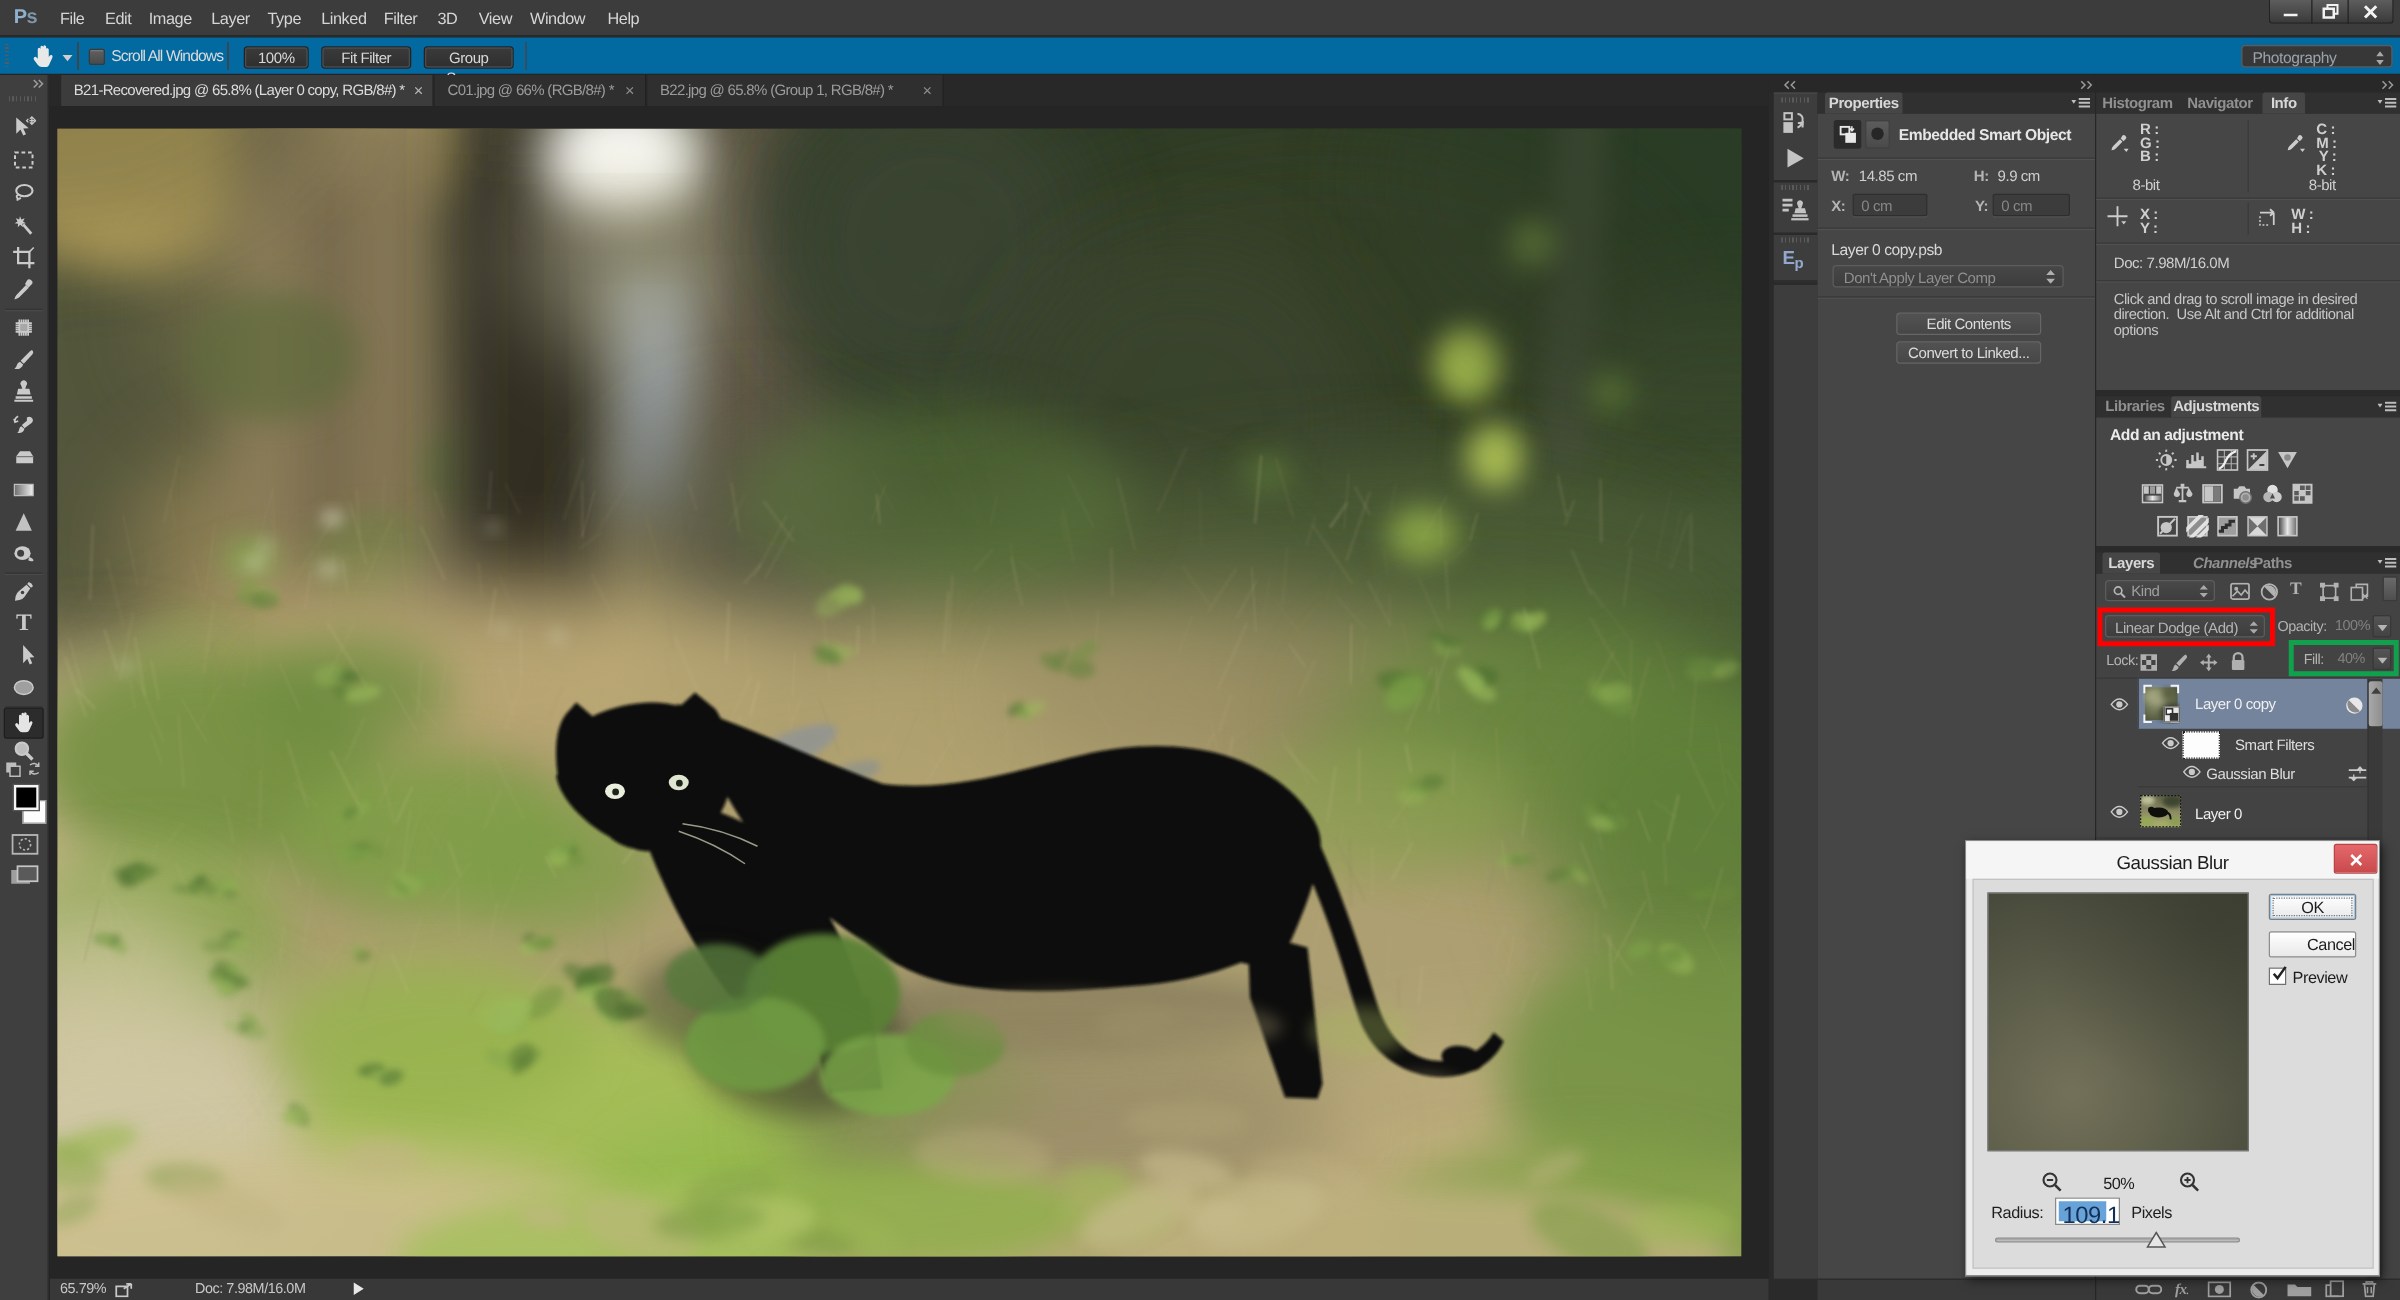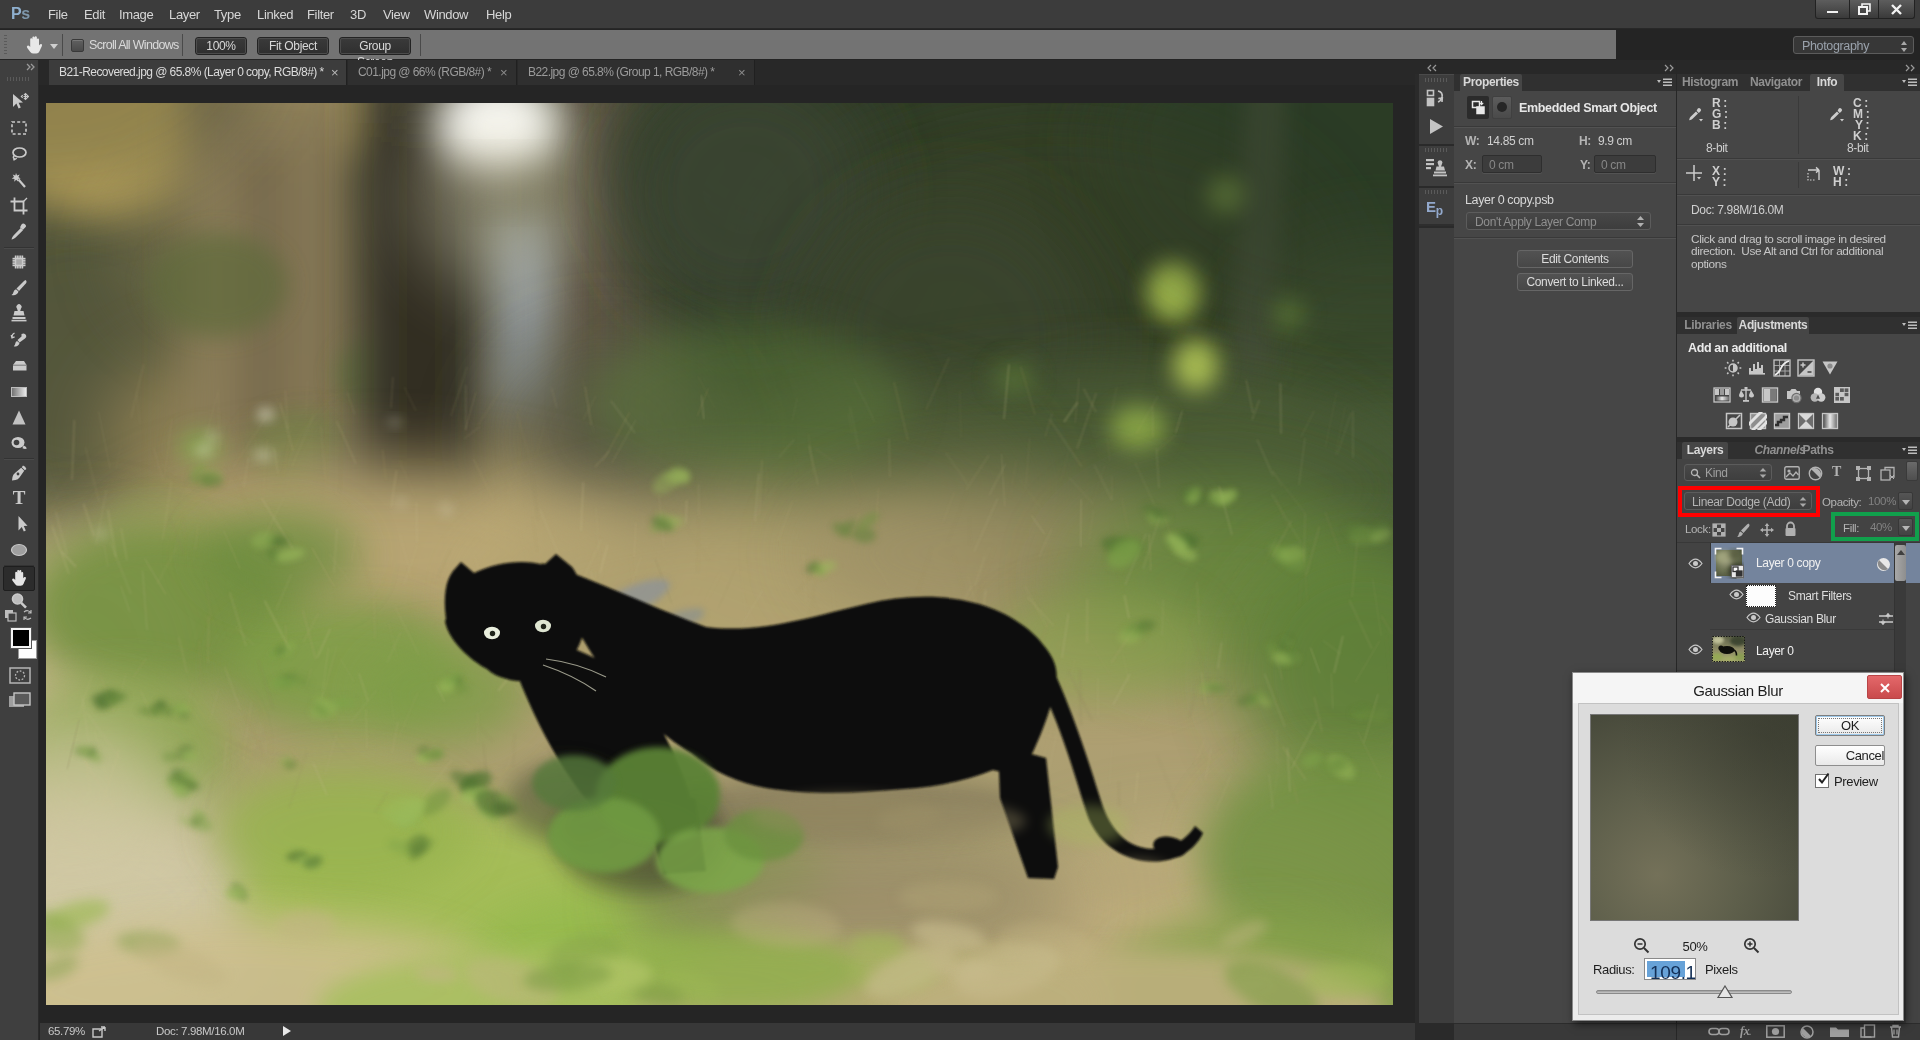--- a/index.html
+++ b/index.html
@@ -1,20 +1,20 @@
 <!DOCTYPE html>
 <html><head>
 <meta charset="utf-8">
 <style>
 * { margin:0; padding:0; box-sizing:border-box; }
 html,body { width:1920px; height:1040px; overflow:hidden; background:#242424;
   font-family:"Liberation Sans", sans-serif; letter-spacing:-0.35px; }
 #menubar { position:absolute; left:0; top:0; width:1920px; height:29px; background:#3c3c3c; border-bottom:1px solid #282828; color:#d6d6d6; font-size:13px; }
 .mi { position:absolute; top:7px; }
-#optbar { position:absolute; left:0; top:30px; width:1616px; height:30px; background:#737373; border-bottom:1px solid #242424; color:#dadada; font-size:12.5px;padding-left:31px; }
+#optbar { position:absolute; left:0; top:30px; width:1920px; height:30px; background:#0369a1; border-bottom:1px solid #242424; color:#dadada; font-size:12.5px;padding-left:31px; }
 .obtn { position:absolute; top:7px; height:18px; background:linear-gradient(#3a3a3a,#2f2f2f); border:1px solid #232323; outline:1px solid #4c4c4c; outline-offset:-2px; border-radius:3px; color:#d8d8d8; font-size:12px; text-align:center; }
 .vsep { position:absolute; top:4px; width:1px; height:22px; background:#2f2f2f; border-right:1px solid #4a4a4a; }
 #tabbar { position:absolute; left:39px; top:60px; width:1376px; height:25px; background:#282828; }
 .tab { position:absolute; top:0; height:25px; font-size:12.5px; line-height:25px; }
 #toolbar { position:absolute; left:0; top:60px; width:39px; height:980px; background:#3f3f3f; border-right:1px solid #2a2a2a; }
 .tool { position:absolute; left:0; width:38px; height:24px; display:flex; align-items:center; justify-content:center; }
 #workarea { position:absolute; left:40px; top:85px; width:1375px; height:938px; background:#252525; }
 #statusbar { position:absolute; left:40px; top:1023px; width:1375px; height:17px; background:#383838; color:#c8c8c8; font-size:11.5px; }
 #rightdock { position:absolute; left:1415px; top:60px; width:505px; height:980px; background:#2a2a2a; }
 .grip { background-image:repeating-linear-gradient(90deg,#5a5a5a 0 1px,transparent 1px 3px); height:4px; }
@@ -62,21 +62,21 @@
 <div style="position:absolute;left:4px;top:5px;width:3px;height:20px;background-image:repeating-linear-gradient(#5a5a5a 0 1px,transparent 1px 3px);"></div>
 <svg style="position:absolute;left:24px;top:6px" width="22" height="19" viewBox="0 0 22 19">
 <path d="M6.2 8.2 L6.2 3.4 Q6.2 2.2 7.3 2.2 Q8.4 2.2 8.4 3.4 L8.4 1.6 Q8.4 0.5 9.5 0.5 Q10.6 0.5 10.6 1.7 L10.7 1.2 Q10.8 0.2 11.9 0.3 Q13 0.4 12.9 1.6 L12.9 3.2 Q13.1 2.4 14 2.5 Q15 2.6 15 3.7 L15 9.5 Q16 7.6 17.3 8 Q18.6 8.5 17.8 10.3 Q16.3 13.4 15.5 15.3 Q14.6 17.6 12.3 17.6 L9.4 17.6 Q7.6 17.6 6.3 15.9 L3.3 12 Q2.3 10.7 3.4 9.8 Q4.4 9 5.3 10 L6.2 11 Z" fill="#e8e8e8"></path>
     </svg>
 <div style="position:absolute;left:50px;top:14px;width:0;height:0;border-left:4px solid transparent;border-right:4px solid transparent;border-top:5px solid #cfcfcf;"></div>
 <div class="vsep" style="left:62px"></div>
 <div style="position:absolute;left:71px;top:9px;width:13px;height:13px;background:linear-gradient(#606060,#4a4a4a);border:1px solid #393939;border-radius:2px;box-shadow:inset 0 1px 0 #777;"></div>
 <div style="position:absolute;left:89px;top:8px;letter-spacing:-0.7px;">Scroll All Windows</div>
 <div class="vsep" style="left:182px"></div>
 <div class="obtn" style="left:195px;width:52px;line-height:16px;">100%</div>
-<div class="obtn" style="left:257px;width:72px;line-height:16px;">Fit Object</div>
+<div class="obtn" style="left:257px;width:72px;line-height:16px;">Fit Filter</div>
 <div class="obtn" style="left:339px;width:72px;line-height:16px;">Group Screen</div>
 <div class="vsep" style="left:420px"></div>
 <div style="position:absolute;left:1793px;top:6px;width:121px;height:18px;background:#373737;border:1px solid #5c5c5c;border-radius:3px;color:#9aa2ac;font-size:12.5px;">
 <span style="position:absolute;left:8px;top:2px;">Photography</span>
 <svg style="position:absolute;right:5px;top:4px" width="8" height="11">
         <path d="M4 0 L7 4 H1 Z M4 11 L1 7 H7 Z" fill="#a8a8a8"></path>
       </svg>
     </div>
 </div>
 <div id="toolbar">
@@ -1288,21 +1288,21 @@
 <div style="position:absolute;left:276px;top:173px;width:216px;color:#c6c6c6;font-size:11.8px;line-height:12.3px;">Click and drag to scroll image in desired direction.&nbsp; Use Alt and Ctrl for additional options</div>
 <div style="position:absolute;left:262px;top:252px;width:243px;height:5px;background:#2a2a2a;"></div>
 <div style="position:absolute;left:262px;top:257px;width:243px;height:17px;background:#303030;"></div>
 <div class="ptab" style="left:268px;top:257px;width:50px;">Libraries</div>
 <div class="ptab on" style="left:322px;top:257px;width:72px;">Adjustments</div>
 <svg class="pmenu" style="left:487px;top:261px" width="16" height="10">
       <path d="M0 2 l4 0 l-2 3 z" fill="#bdbdbd"></path>
       <path d="M6 1.2 h9 M6 4.2 h9 M6 7.2 h9" stroke="#bdbdbd" stroke-width="1.5"></path>
     </svg>
 <div style="position:absolute;left:262px;top:274px;width:243px;height:103px;background:#464646;"></div>
-<div style="position:absolute;left:273px;top:281px;color:#ebebeb;font-weight:bold;font-size:12.5px;">Add an additional</div>
+<div style="position:absolute;left:273px;top:281px;color:#ebebeb;font-weight:bold;font-size:12.5px;">Add an adjustment</div>
 <div style="position:absolute;left:309px;top:299px;width:18px;height:18px;">
       <svg width="18" height="18">
         <circle cx="9" cy="9" r="4" fill="none" stroke="#c6c6c6" stroke-width="1.5"></circle>
         <path d="M9 5 A4 4 0 0 1 9 13 Z" fill="#c6c6c6"></path>
         <g stroke="#c6c6c6" stroke-width="1.5">
           <line x1="15.5" y1="9.0" x2="17.3" y2="9.0"></line>
           <line x1="13.598023749586797" y1="13.594363677184878" x2="14.871322634087758" y2="14.866649003174537"></line>
           <line x1="9.005176123619766" y1="15.499997939056925" x2="9.006609511699086" y2="17.29999736833423"></line>
           <line x1="4.409299308669966" y1="13.60168090621481" x2="3.1380283479939566" y2="14.875992541781986"></line>
           <line x1="2.500008243770993" y1="9.010352243957165" x2="0.7000105266614209" y2="9.01321901920684"></line>

